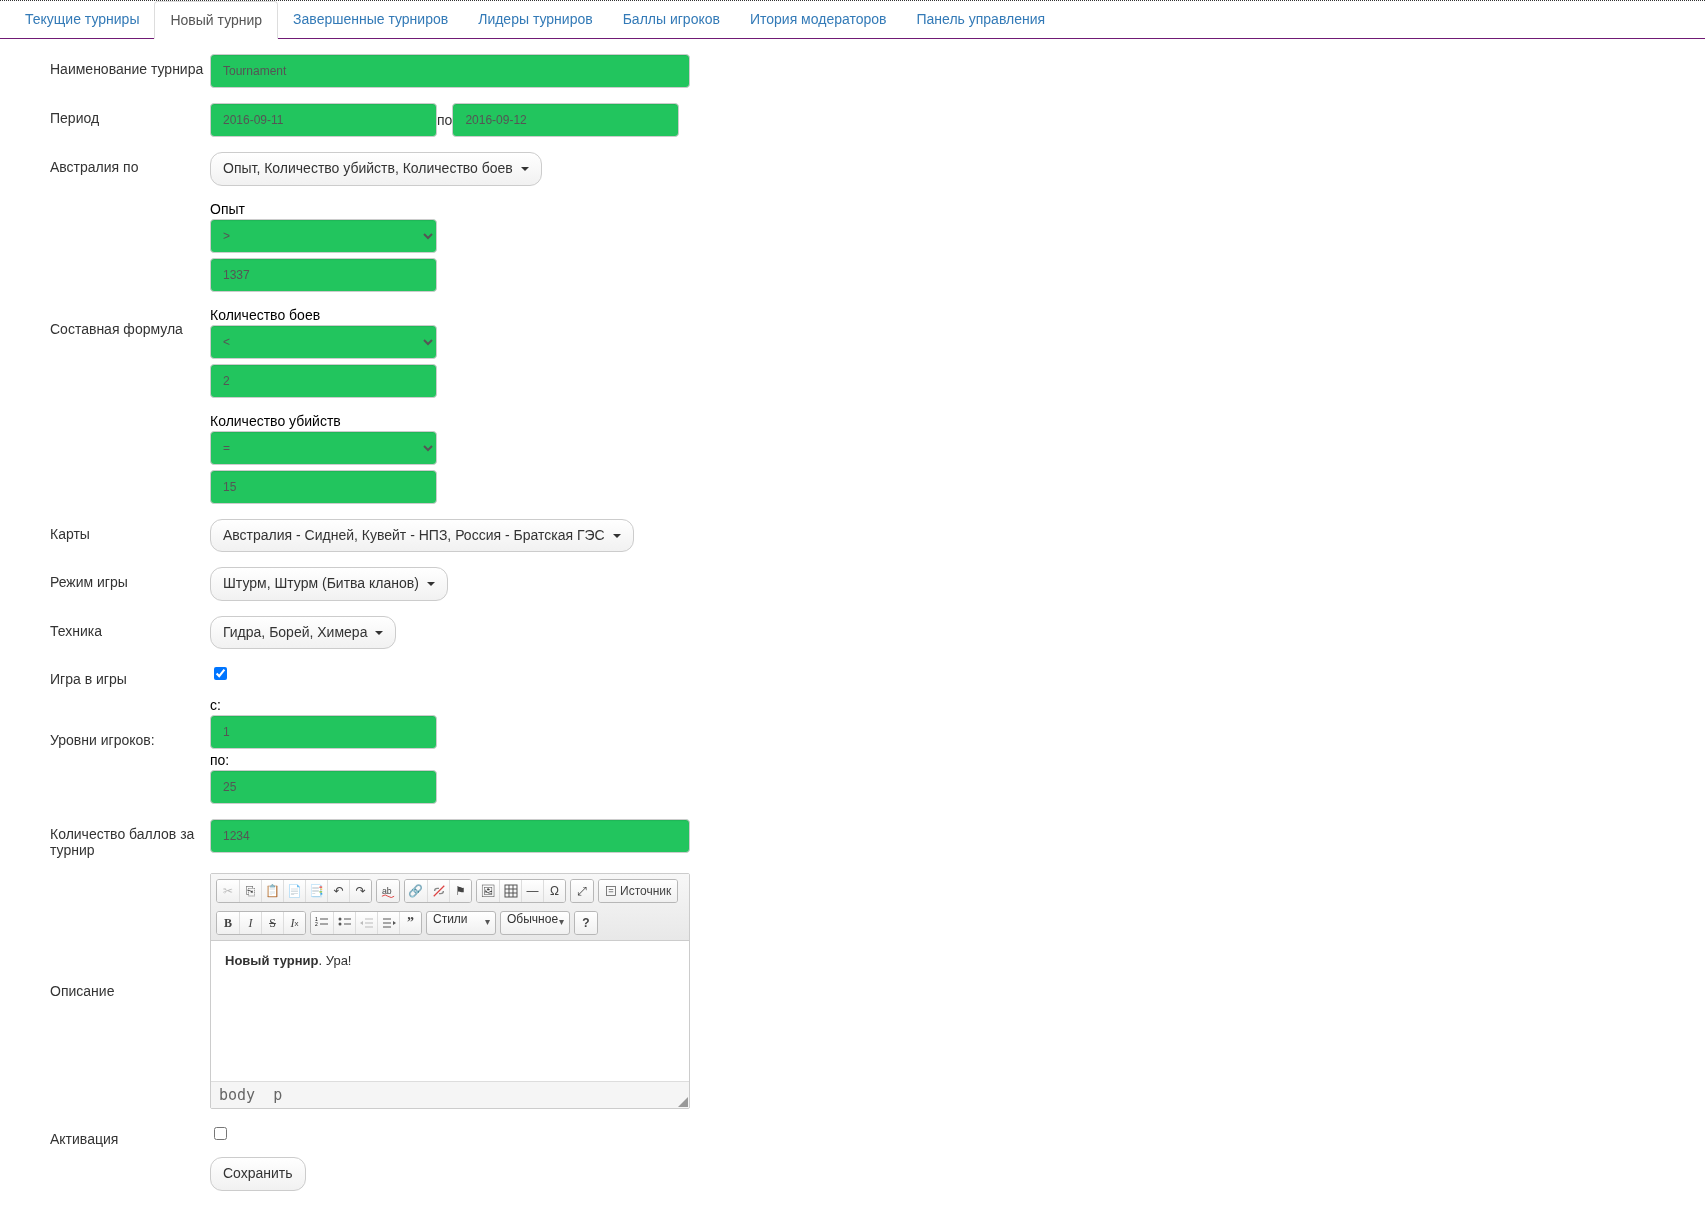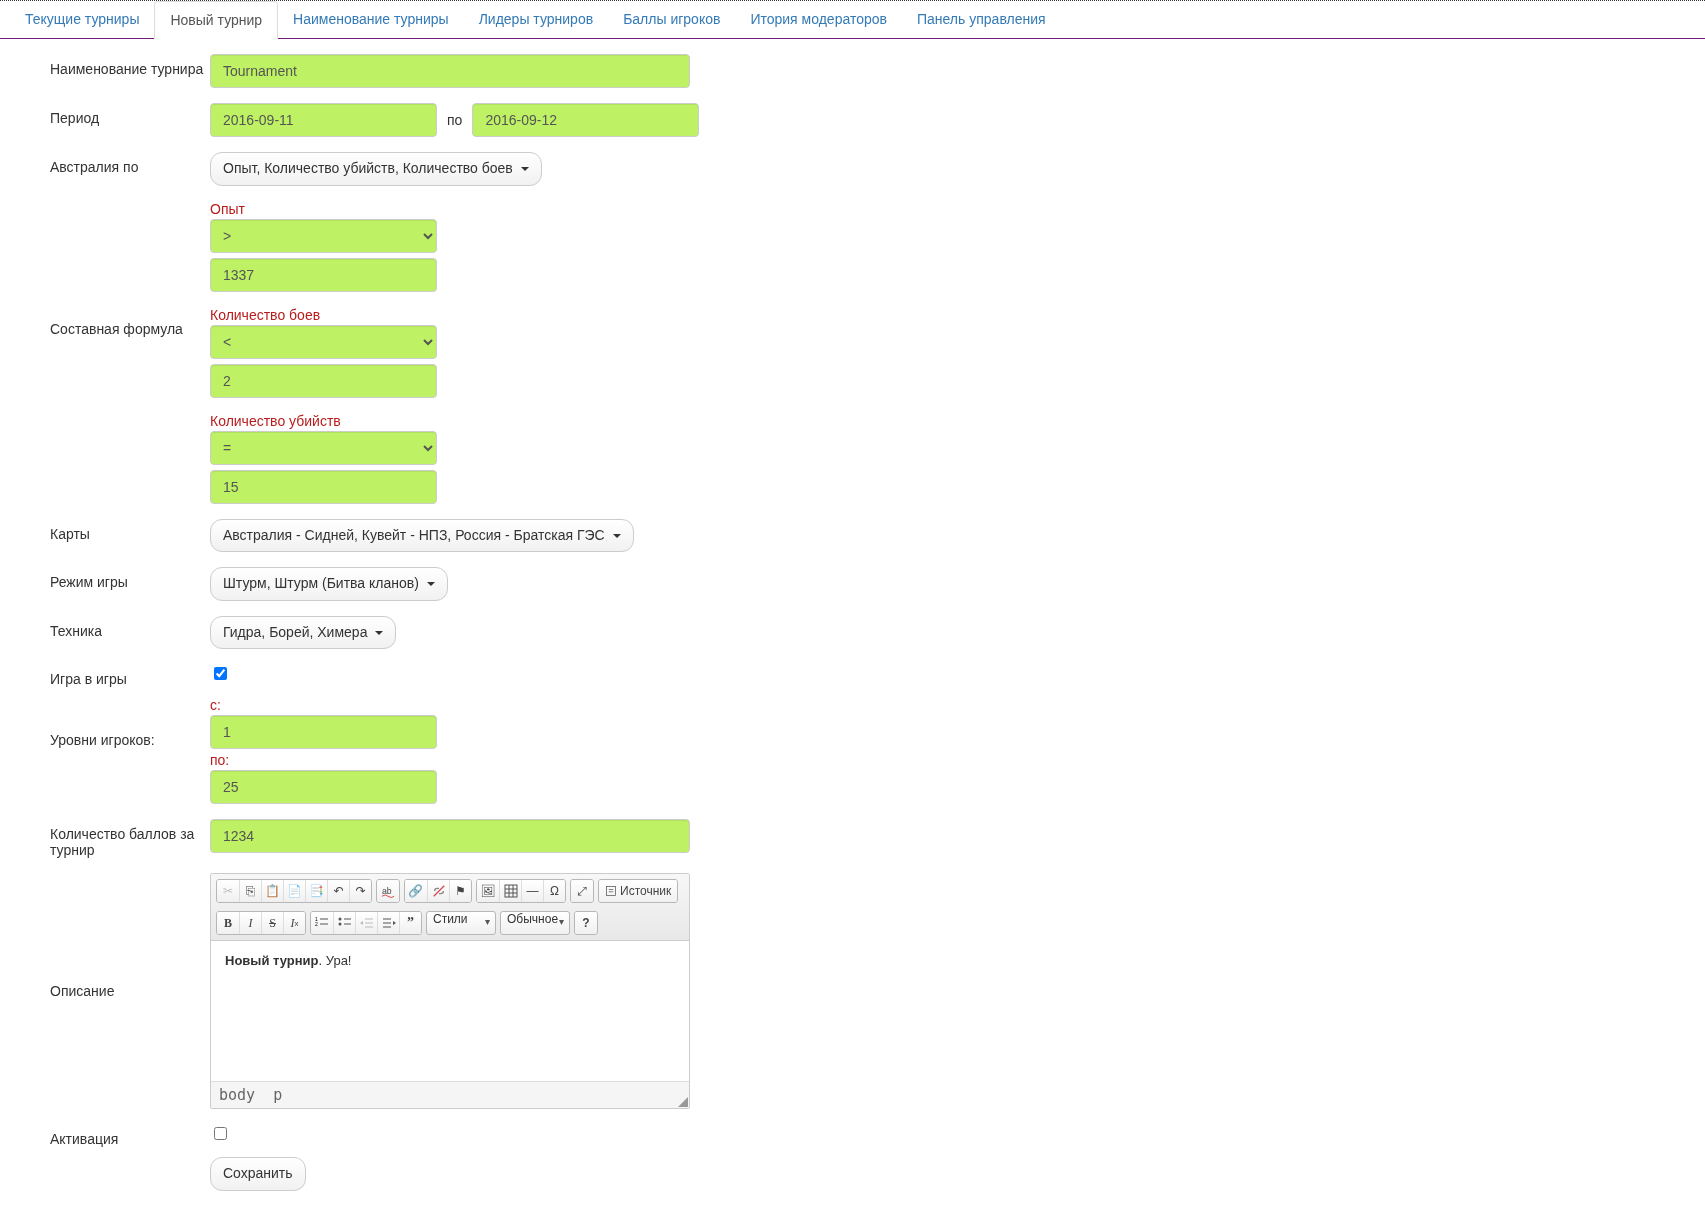--- a/index.html
+++ b/index.html
@@ -49,24 +49,24 @@
     min-width: 160px;
     padding-top: 7px;
   }
   .field-col {
     flex: 0 0 auto;
   }
   .form-control {
     display: block;
     height: 34px;
     padding: 6px 12px;
-    font-size: 14px;
+    font-size: 12px;
     line-height: 1.4;
     color: #555;
-    background: #bef264;
+    background: #22c55e;
     border: 1px solid #ccc;
     border-radius: 4px;
     box-shadow: inset 0 1px 1px rgba(0,0,0,.075);
   }
   .w480 { width: 480px; }
   .w227 { width: 227px; }
   .btn {
     display: inline-block;
     padding: 6px 12px;
     font-size: 14px;
@@ -80,23 +80,23 @@
   }
   .btn .caret {
     display: inline-block;
     width: 0; height: 0;
     margin-left: 4px;
     vertical-align: middle;
     border-top: 4px solid #333;
     border-right: 4px solid transparent;
     border-left: 4px solid transparent;
   }
-  .period-wrap { display: flex; align-items: center; gap: 10px; }
+  .period-wrap { display: flex; align-items: center; }
   .sublabel {
-    color: #b91c1c;
+    color: #000000;
     margin-bottom: 2px;
   }
   select.form-control {
     padding: 6px 8px;
   }
   .editor {
     width: 480px;
     border: 1px solid #ccc;
     border-radius: 2px;
   }
@@ -166,21 +166,21 @@
   svg { display: block; }
 </style>
 </head>
 <body>
 
 <hr class="top-dots">
 
 <div class="tabs">
   <div class="tab">Текущие турниры</div>
   <div class="tab active">Новый турнир</div>
-  <div class="tab">Наименование турниры</div>
+  <div class="tab">Завершенные турниров</div>
   <div class="tab">Лидеры турниров</div>
   <div class="tab">Баллы игроков</div>
   <div class="tab">Итория модераторов</div>
   <div class="tab">Панель управления</div>
 </div>
 
 <div class="form-area">
 
   <div class="row">
     <div class="label-col">Наименование турнира</div>

